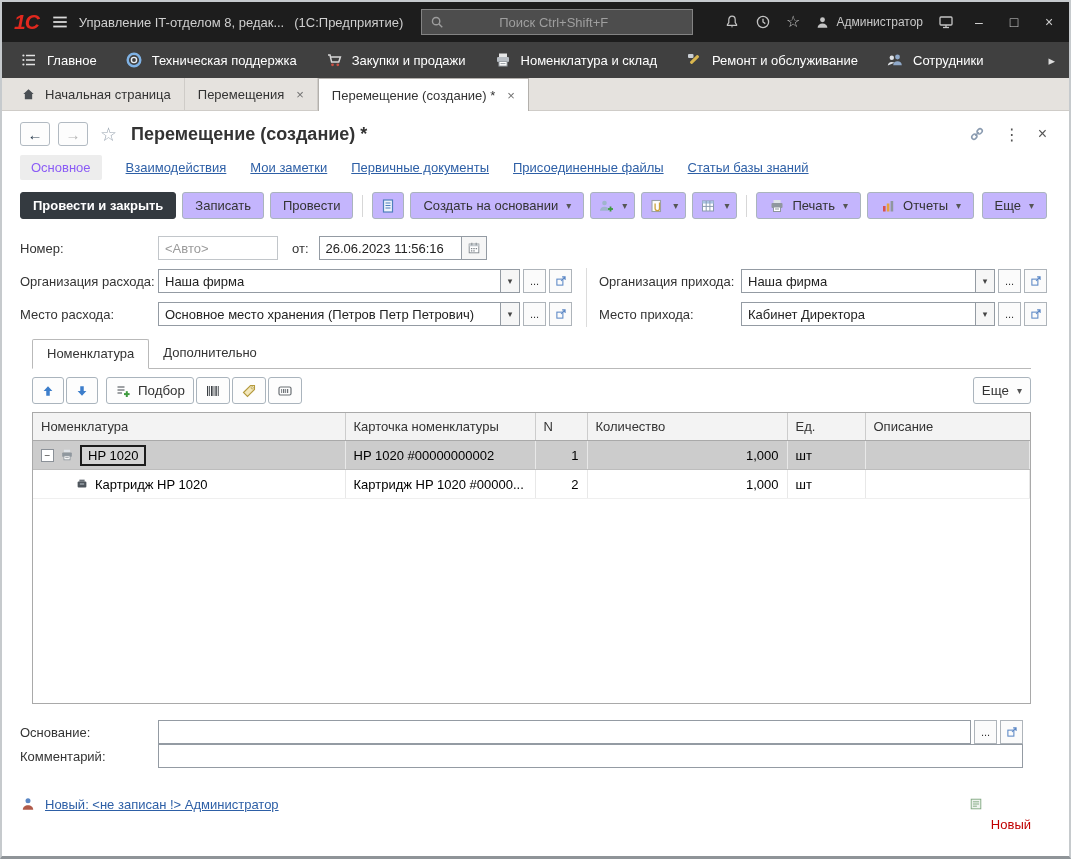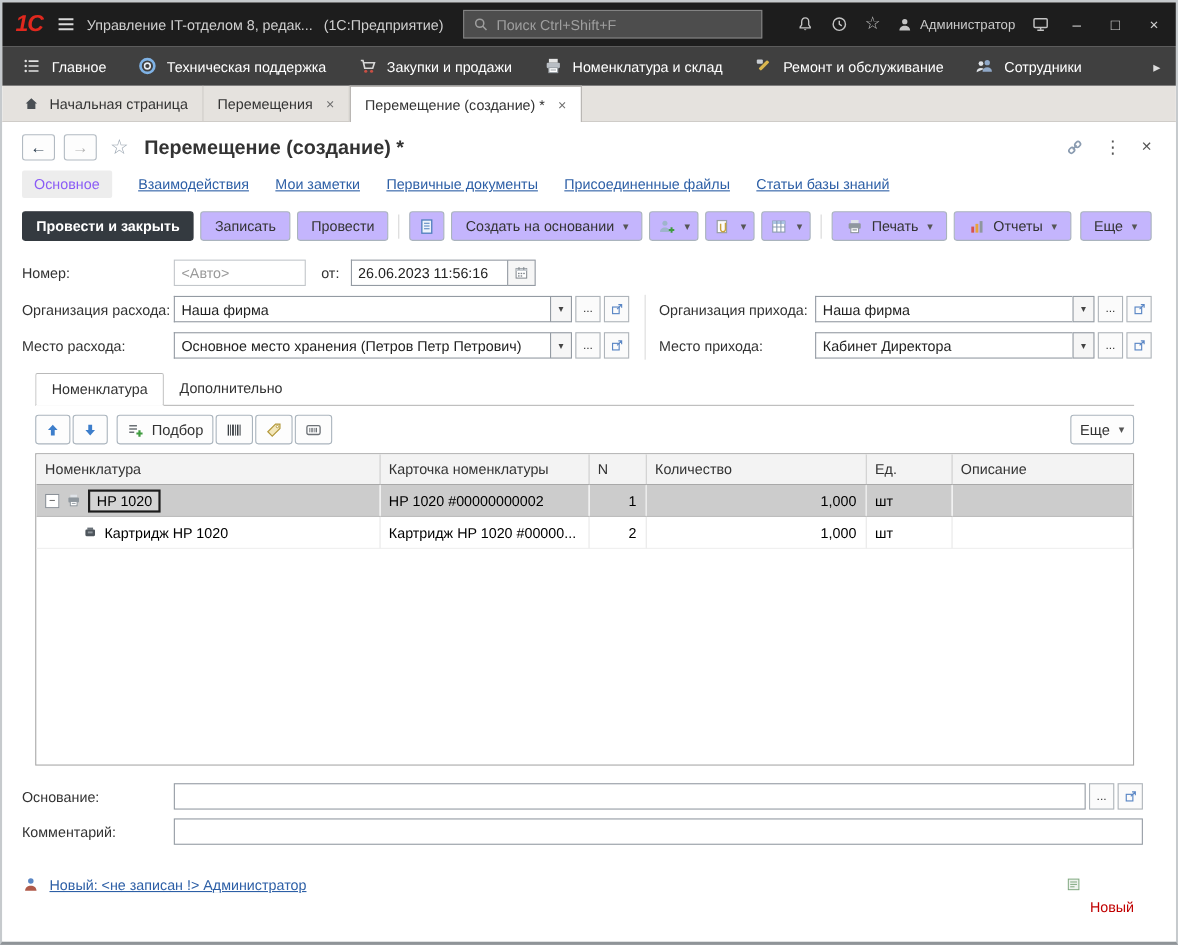--- a/index.html
+++ b/index.html
@@ -12,21 +12,21 @@
   .ic { display:inline-flex; align-items:center; justify-content:center; flex:none; }
 
   
   .titlebar { height:40px; background:#1d1d1d; color:#c9c9c9; display:flex; align-items:center;
               gap:10px; padding:0 10px; font-size:13px; flex:none; }
   .logo { color:#e0281e; font-weight:bold; font-style:italic; font-size:21px; letter-spacing:-1px; padding:0 2px; }
   .tb-title { color:#cfcfcf; white-space:nowrap; }
   .tb-search { display:flex; align-items:center; gap:7px; background:#4d4d4d; border:1px solid #838383;
                height:26px; width:272px; padding:0 8px; margin-left:8px; }
   .tb-search input { background:transparent; border:none; outline:none; color:#ffffff; font-size:13px; width:100%;
-                     font-family:"Liberation Sans", sans-serif; }
+                     font-family:"Liberation Sans", sans-serif;margin-left:48px; }
   .tb-search input::placeholder { color:#9f9f9f; }
   .tb-right { margin-left:auto; display:flex; align-items:center; gap:15px; }
   .tb-star { font-size:16px; color:#c4c4c4; line-height:1; }
   .tb-user { display:flex; align-items:center; gap:6px; font-size:12px; color:#c9c9c9; }
   .win-btn { color:#cfcfcf; width:20px; text-align:center; font-size:14px; line-height:1; }
 
   
   .sections { height:36px; background:#404040; color:#fff; display:flex; align-items:center;
               padding:0 4px; font-size:13px; flex:none; }
   .section-item { display:flex; align-items:center; gap:9px; padding:0 14px; height:100%; white-space:nowrap; }
@@ -109,21 +109,21 @@
              overflow:hidden; white-space:nowrap; text-overflow:ellipsis; }
   tr.selected td { background:#cccccc; border-bottom-color:#bdbdbd; }
   .num { text-align:right; }
   .name-cell { display:flex; align-items:center; gap:6px; }
   .tree-toggle { width:13px; height:13px; border:1px solid #8b9198; background:#fff; font-size:10px;
                  line-height:11px; text-align:center; color:#444; flex:none; }
   .cell-focus { border:2px solid #1c1c1c; padding:1px 6px; background:#d4d4d4; }
   .indent { display:inline-block; width:28px; flex:none; }
 
   
-  .bottom-fields { padding:16px 30px 0 18px; display:flex; flex-direction:column; gap:8px; }
+  .bottom-fields { padding:16px 46px 0 18px; display:flex; flex-direction:column; }
   .bfrow { display:flex; align-items:center; font-size:13px; color:#333; }
   .bflabel { width:138px; flex:none; }
   .bfrow .txt { flex:1; min-width:0; }
 
   
   .doc-footer { margin-top:auto; display:flex; align-items:center; gap:9px; padding:8px 38px 24px 18px;
                 font-size:13px; }
   .footer-link { color:#2d5fa6; text-decoration:underline; }
   .footer-right { margin-left:auto; display:flex; align-items:center; gap:8px; }
   .footer-state { color:#c00000;margin-top:41px; }

